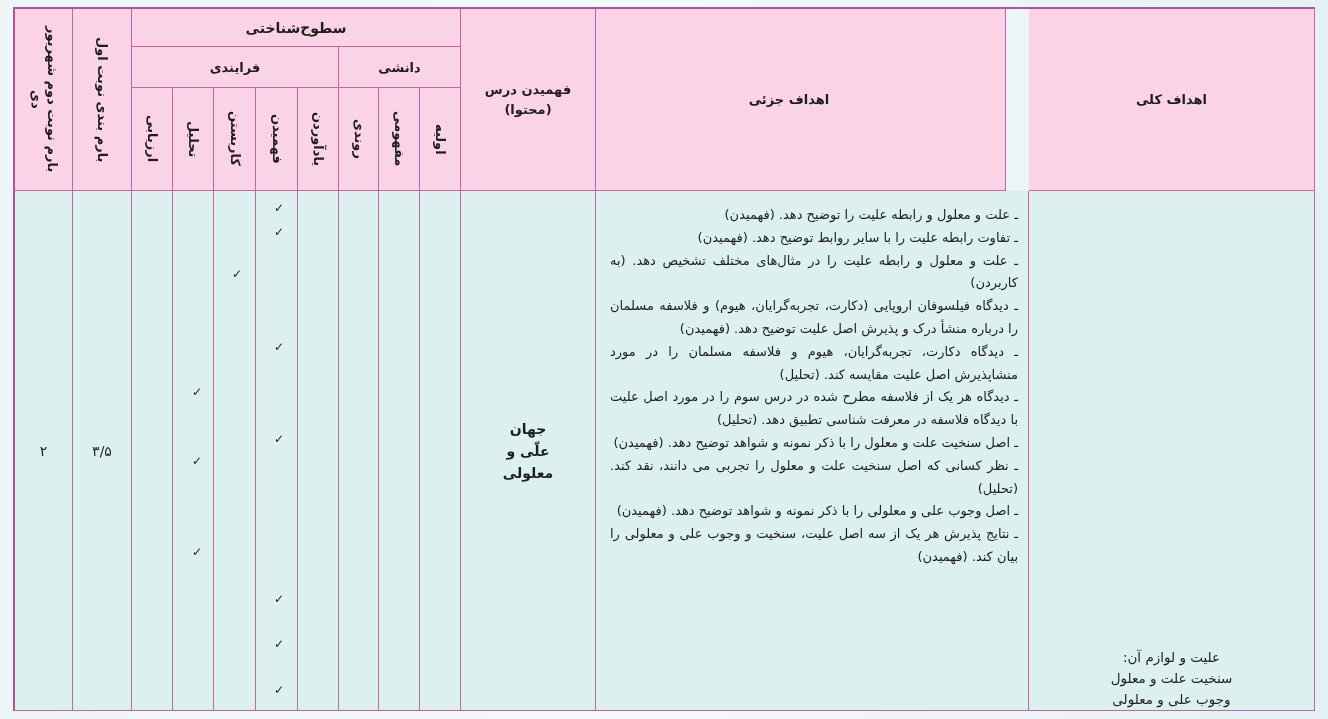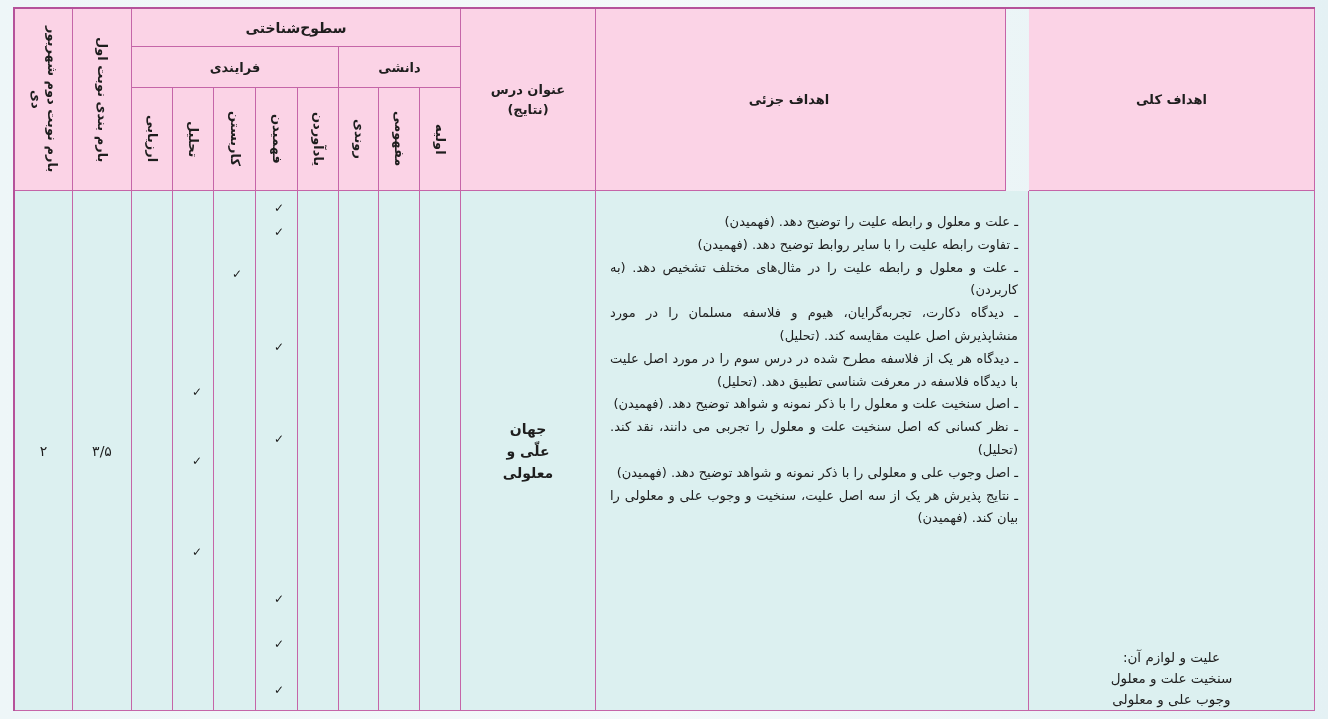--- a/index.html
+++ b/index.html
@@ -22,21 +22,21 @@
     text-align: center;
   }
   .hdr { background: #fbd3e6; font-weight: bold; font-size: 13px; }
   .body { background: #dcf0f0; }
   .vert {
     writing-mode: vertical-rl;
     font-weight: bold; font-size: 13px; line-height: 1.25;
   }
   .goals {
     direction: rtl; text-align: justify; align-items: flex-start; justify-content: flex-end;
-    padding: 20px 10px 0 14px; font-size: 13px; line-height: 22.8px;
+    padding: 13px 10px 0 14px; font-size: 13px; line-height: 22.8px;
   }
   .goals ul { list-style: none; margin: 0; padding: 0; }
   .goals li { margin: 0; }
   .overall { direction: rtl; font-size: 13.5px; line-height: 21px; }
   .lesson { direction: rtl; font-weight: bold; font-size: 14px; line-height: 22px; }
   .num { font-size: 14px; }
   .check {
     position: absolute; font-size: 12px; line-height: 12px; color: #1a1a1a;
     transform: translateX(-50%);
   }
@@ -48,21 +48,21 @@
 
   <div class="cell hdr" style="left:1014px; top:0; width:286px; height:182px;">
     <span>اهداف کلی</span>
   </div>
 
   <div class="cell hdr" style="left:558px; top:0; width:433px; height:182px;">
     <span>اهداف جزئی</span>
   </div>
 
   <div class="cell hdr" style="left:446px; top:0; width:135px; height:182px; direction:rtl; line-height:20px;">
-    <span style="max-width:90px;">عنوان درس (نتایج)</span>
+    <span style="max-width:90px;">فهمیدن درس (محتوا)</span>
   </div>
 
   <div class="cell hdr" style="left:117px; top:0; width:329px; height:38px; font-size:14px;align-items:center;">
     <span>سطوح‌شناختی</span>
   </div>
 
   <div class="cell hdr" style="left:324px; top:38px; width:122px; height:41px;">
     <span>دانشی</span>
   </div>
 
@@ -108,20 +108,21 @@
     <span>علیت و لوازم آن:
 سنخیت علت و معلول
 وجوب علی و معلولی</span>
   </div>
 
   <div class="cell body goals" style="left:581px; top:182px; width:433px; height:520px;">
     <ul>
       <li>ـ علت و معلول و رابطه علیت را توضیح دهد. (فهمیدن)</li>
       <li>ـ تفاوت رابطه علیت را با سایر روابط توضیح دهد. (فهمیدن)</li>
       <li>ـ علت و معلول و رابطه علیت را در مثال‌های مختلف تشخیص دهد. (به کاربردن)</li>
+      <li>ـ دیدگاه فیلسوفان اروپایی (دکارت، تجربه‌گرایان، هیوم) و فلاسفه مسلمان را درباره منشأ درک و پذیرش اصل علیت توضیح دهد. (فهمیدن)</li>
       <li>ـ دیدگاه دکارت، تجربه‌گرایان، هیوم و فلاسفه مسلمان را در مورد منشاپذیرش اصل علیت مقایسه کند. (تحلیل)</li>
       <li>ـ دیدگاه هر یک از فلاسفه مطرح شده در درس سوم را در مورد اصل علیت با دیدگاه فلاسفه در معرفت شناسی تطبیق دهد. (تحلیل)</li>
       <li>ـ اصل سنخیت علت و معلول را با ذکر نمونه و شواهد توضیح دهد. (فهمیدن)</li>
       <li>ـ نظر کسانی که اصل سنخیت علت و معلول را تجربی می دانند، نقد کند. (تحلیل)</li>
       <li>ـ اصل وجوب علی و معلولی را با ذکر نمونه و شواهد توضیح دهد. (فهمیدن)</li>
       <li>ـ نتایج پذیرش هر یک از سه اصل علیت، سنخیت و وجوب علی و معلولی را بیان کند. (فهمیدن)</li>
     </ul>
   </div>
 
   <div class="cell body lesson" style="left:446px; top:182px; width:135px; height:520px;">

